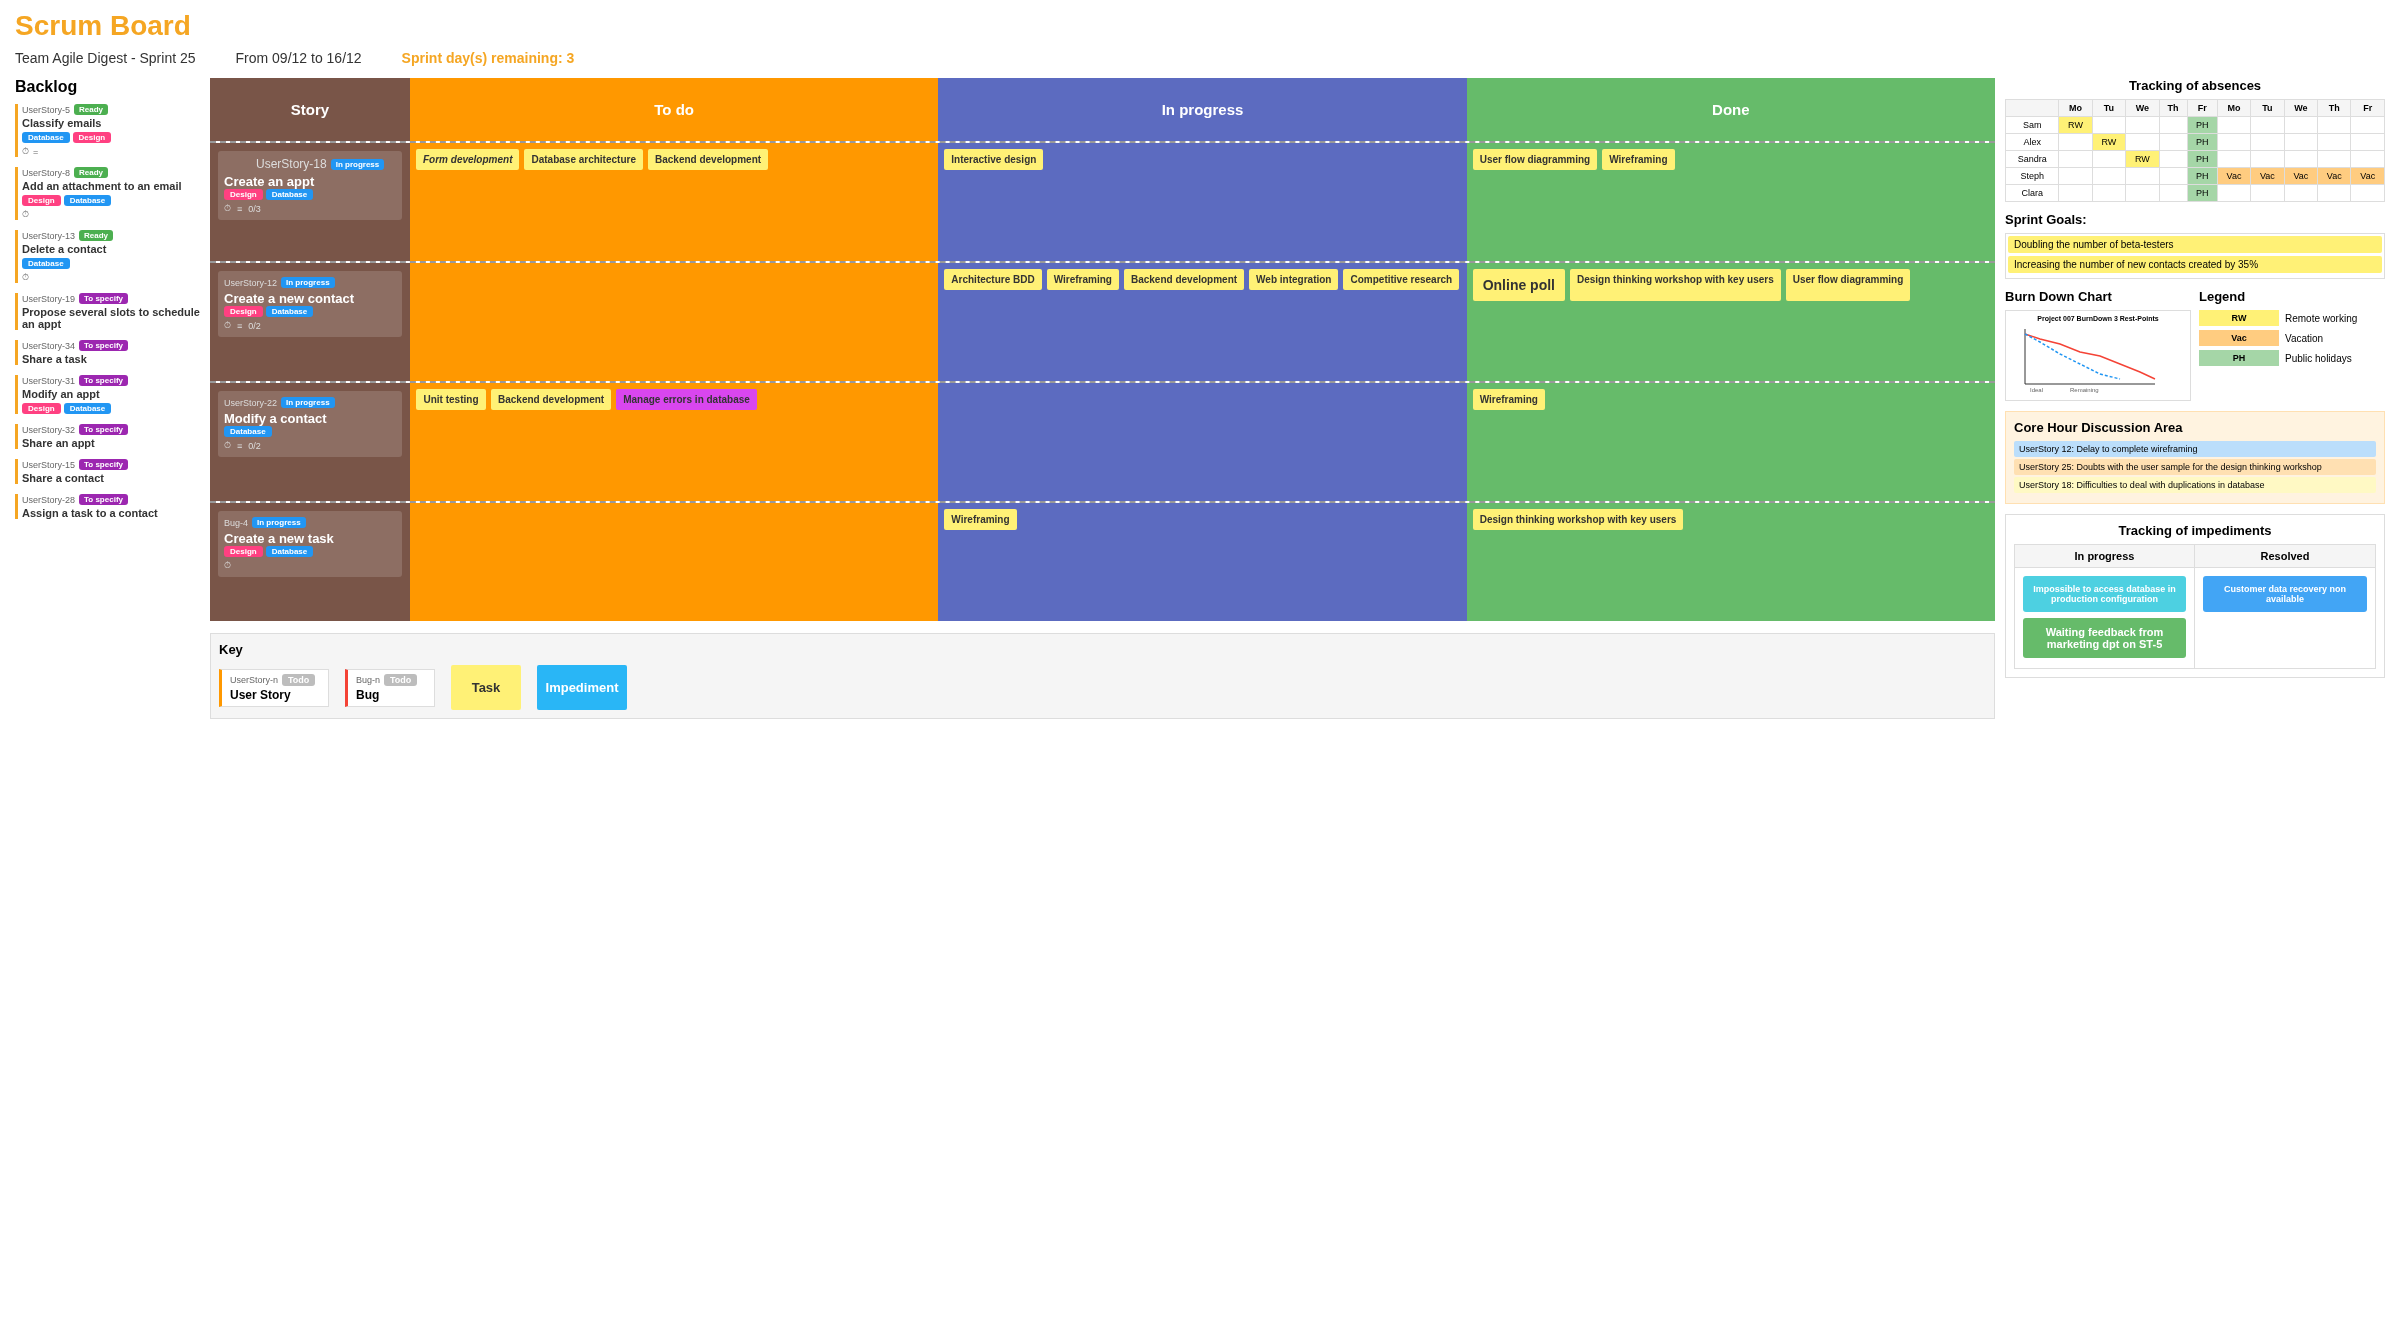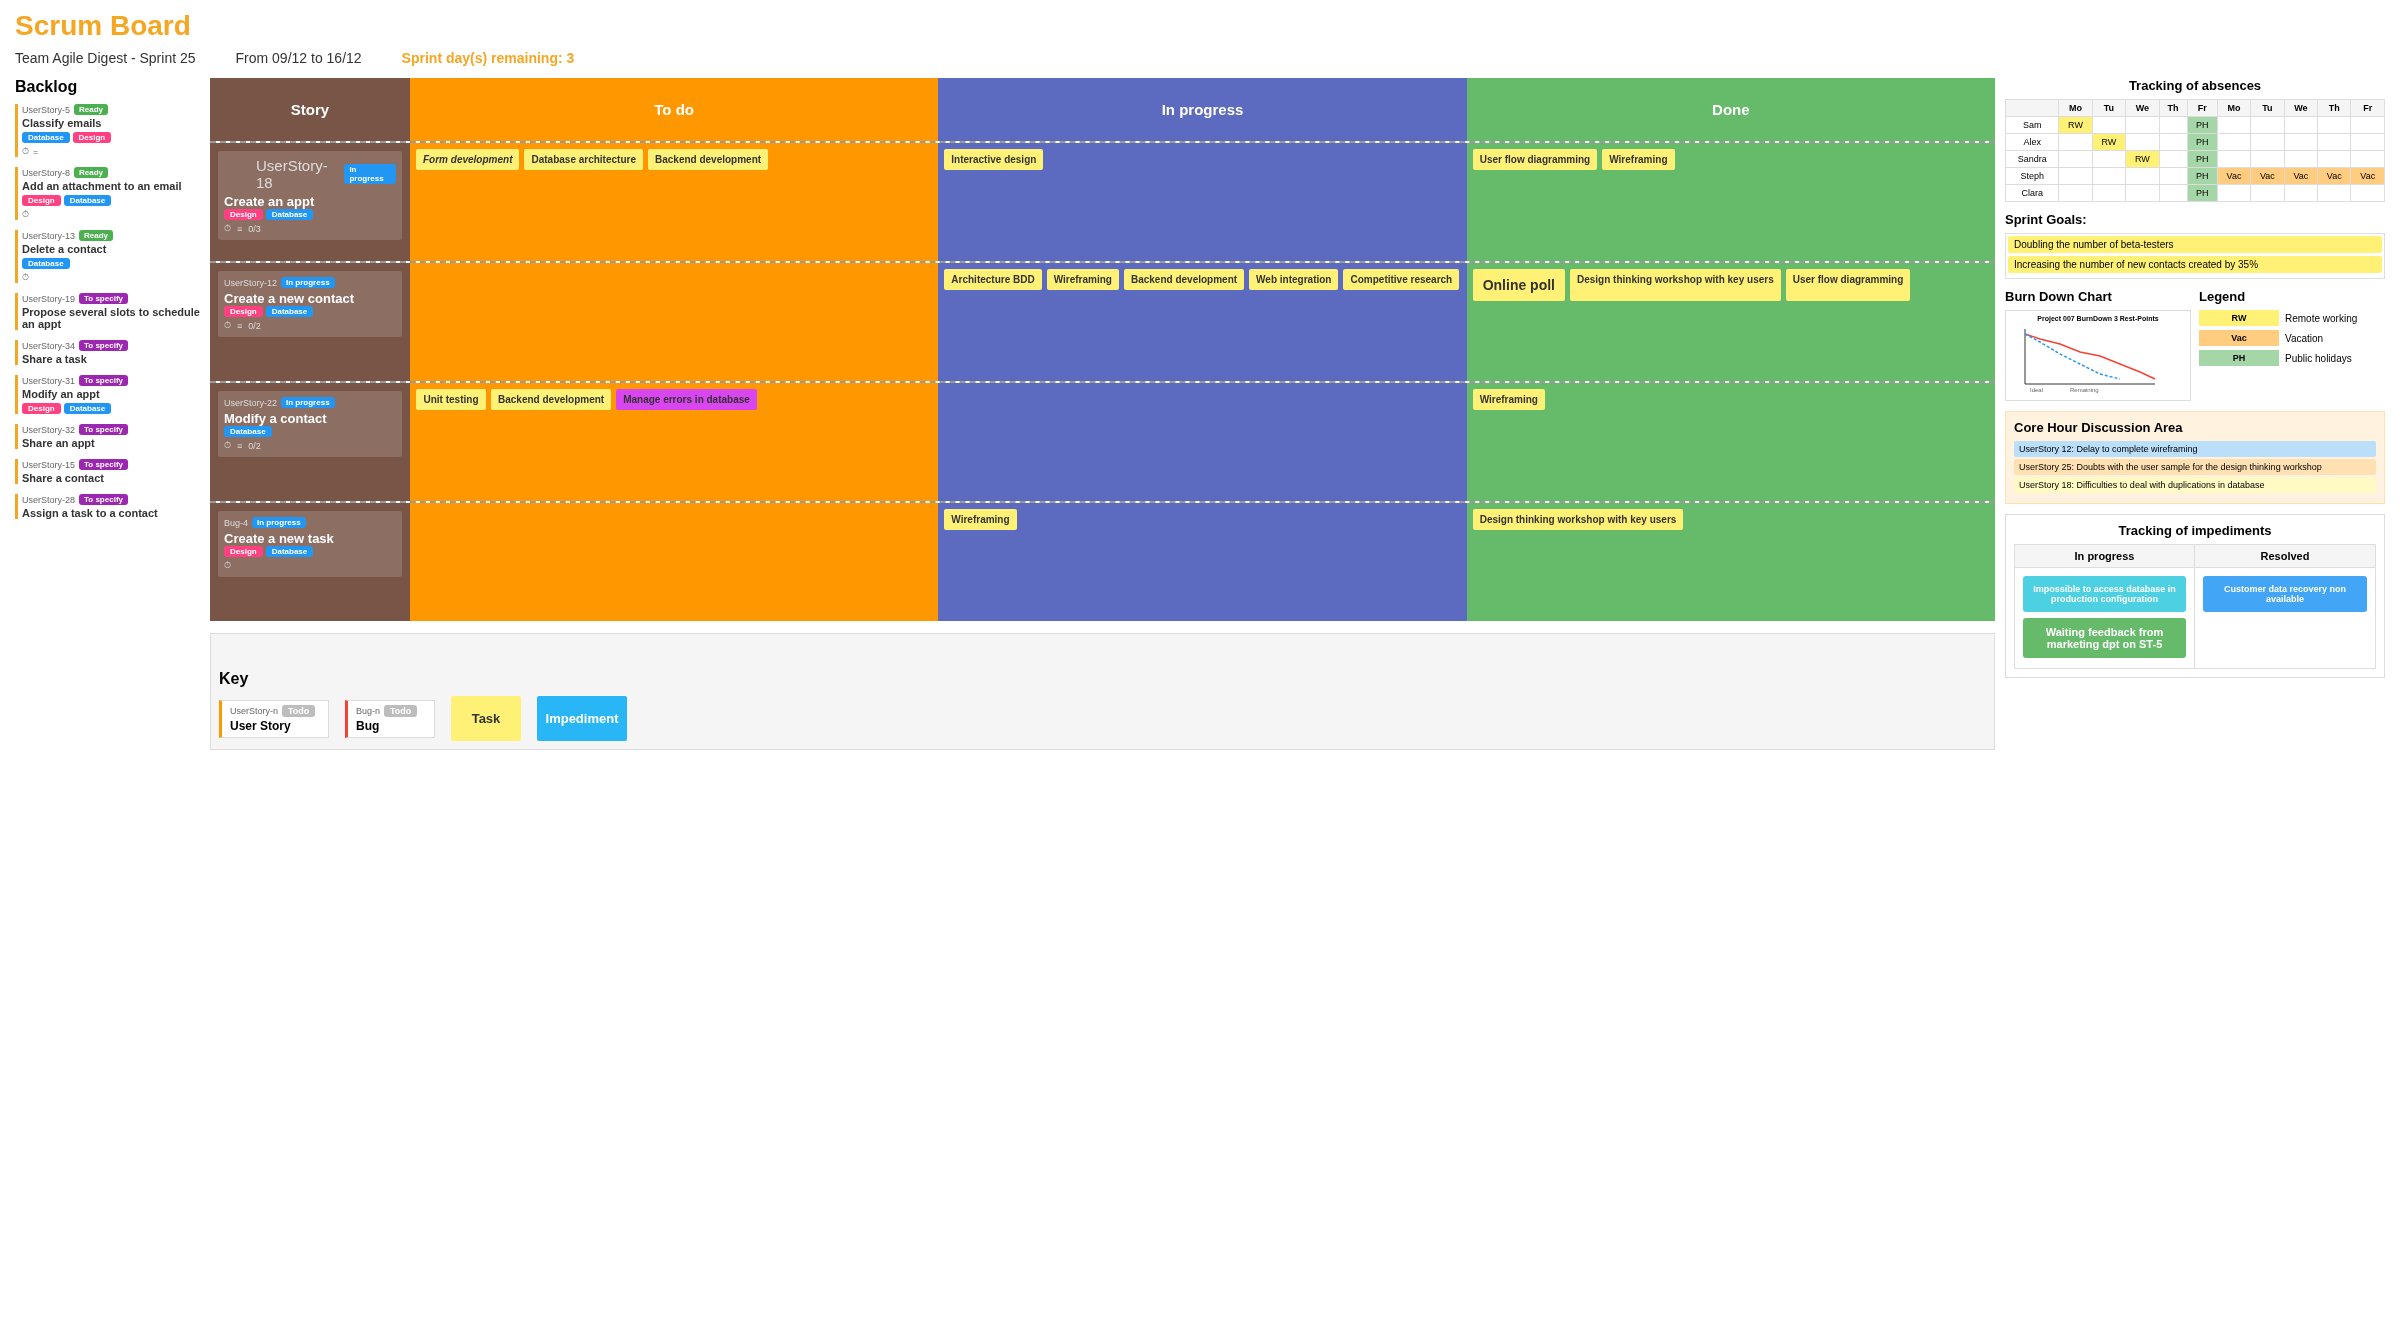--- a/index.html
+++ b/index.html
@@ -75,21 +75,21 @@
     
     
     .impediments-panel { background: #fff; border: 1px solid #ddd; padding: 8px; }
     .impediments-title { font-size: 13px; font-weight: bold; text-align: center; margin-bottom: 6px; }
     .imp-card-cyan { background: #4dd0e1; padding: 8px; border-radius: 3px; font-size: 9px; font-weight: bold; color: #fff; text-align: center; }
     .imp-card-blue { background: #42a5f5; padding: 8px; border-radius: 3px; font-size: 9px; font-weight: bold; color: #fff; text-align: center; }
     .imp-card-green { background: #66bb6a; padding: 8px; border-radius: 3px; font-size: 11px; font-weight: bold; color: #fff; text-align: center; }
     
     
     .key-section { margin-top: 12px; padding: 8px; background: #f5f5f5; border: 1px solid #ddd; }
-    .key-title { font-size: 16px; font-weight: bold; margin-bottom: 8px; margin-top: 28px; }
+    .key-title { font-size: 13px; font-weight: bold; margin-bottom: 8px; }
     .key-items { display: flex; gap: 16px; align-items: center; }
     .key-item { display: flex; align-items: center; gap: 6px; }
     .key-card-yellow { background: #fff176; width: 70px; height: 45px; display: flex; align-items: center; justify-content: center; font-size: 13px; font-weight: bold; color: #333; border-radius: 2px; }
     .key-card-blue { background: #29b6f6; width: 90px; height: 45px; display: flex; align-items: center; justify-content: center; font-size: 13px; font-weight: bold; color: #fff; border-radius: 2px; }
     .key-badge-todo { background: #bdbdbd; color: #fff; padding: 1px 6px; border-radius: 3px; font-size: 9px; font-weight: bold; }
     .key-badge-todo2 { background: #bdbdbd; color: #fff; padding: 1px 6px; border-radius: 3px; font-size: 9px; font-weight: bold; }
     
     svg text { font-family: Arial, sans-serif; }
   </style>
 </head>
@@ -213,21 +213,21 @@
         <div class="col-header story">Story</div>
         <div class="col-header todo">To do</div>
         <div class="col-header inprogress">In progress</div>
         <div class="col-header done">Done</div>
       </div>
 
       <div class="board-row">
         <div class="story-cell">
           <div class="story-card">
             <div class="story-card-header">
-              <span style="font-size:15px;color:#ddd;padding-left:32px;">UserStory-18</span>
+              <span style="font-size:12px;color:#ddd;padding-left:32px;">UserStory-18</span>
               <span class="badge badge-in-progress">In progress</span>
             </div>
             <div class="story-card-title">Create an appt</div>
             <div class="story-card-tags">
               <span class="tag tag-design">Design</span>
               <span class="tag tag-database">Database</span>
             </div>
             <div class="story-card-meta">
               <span>⏱</span>
               <span>≡</span>

